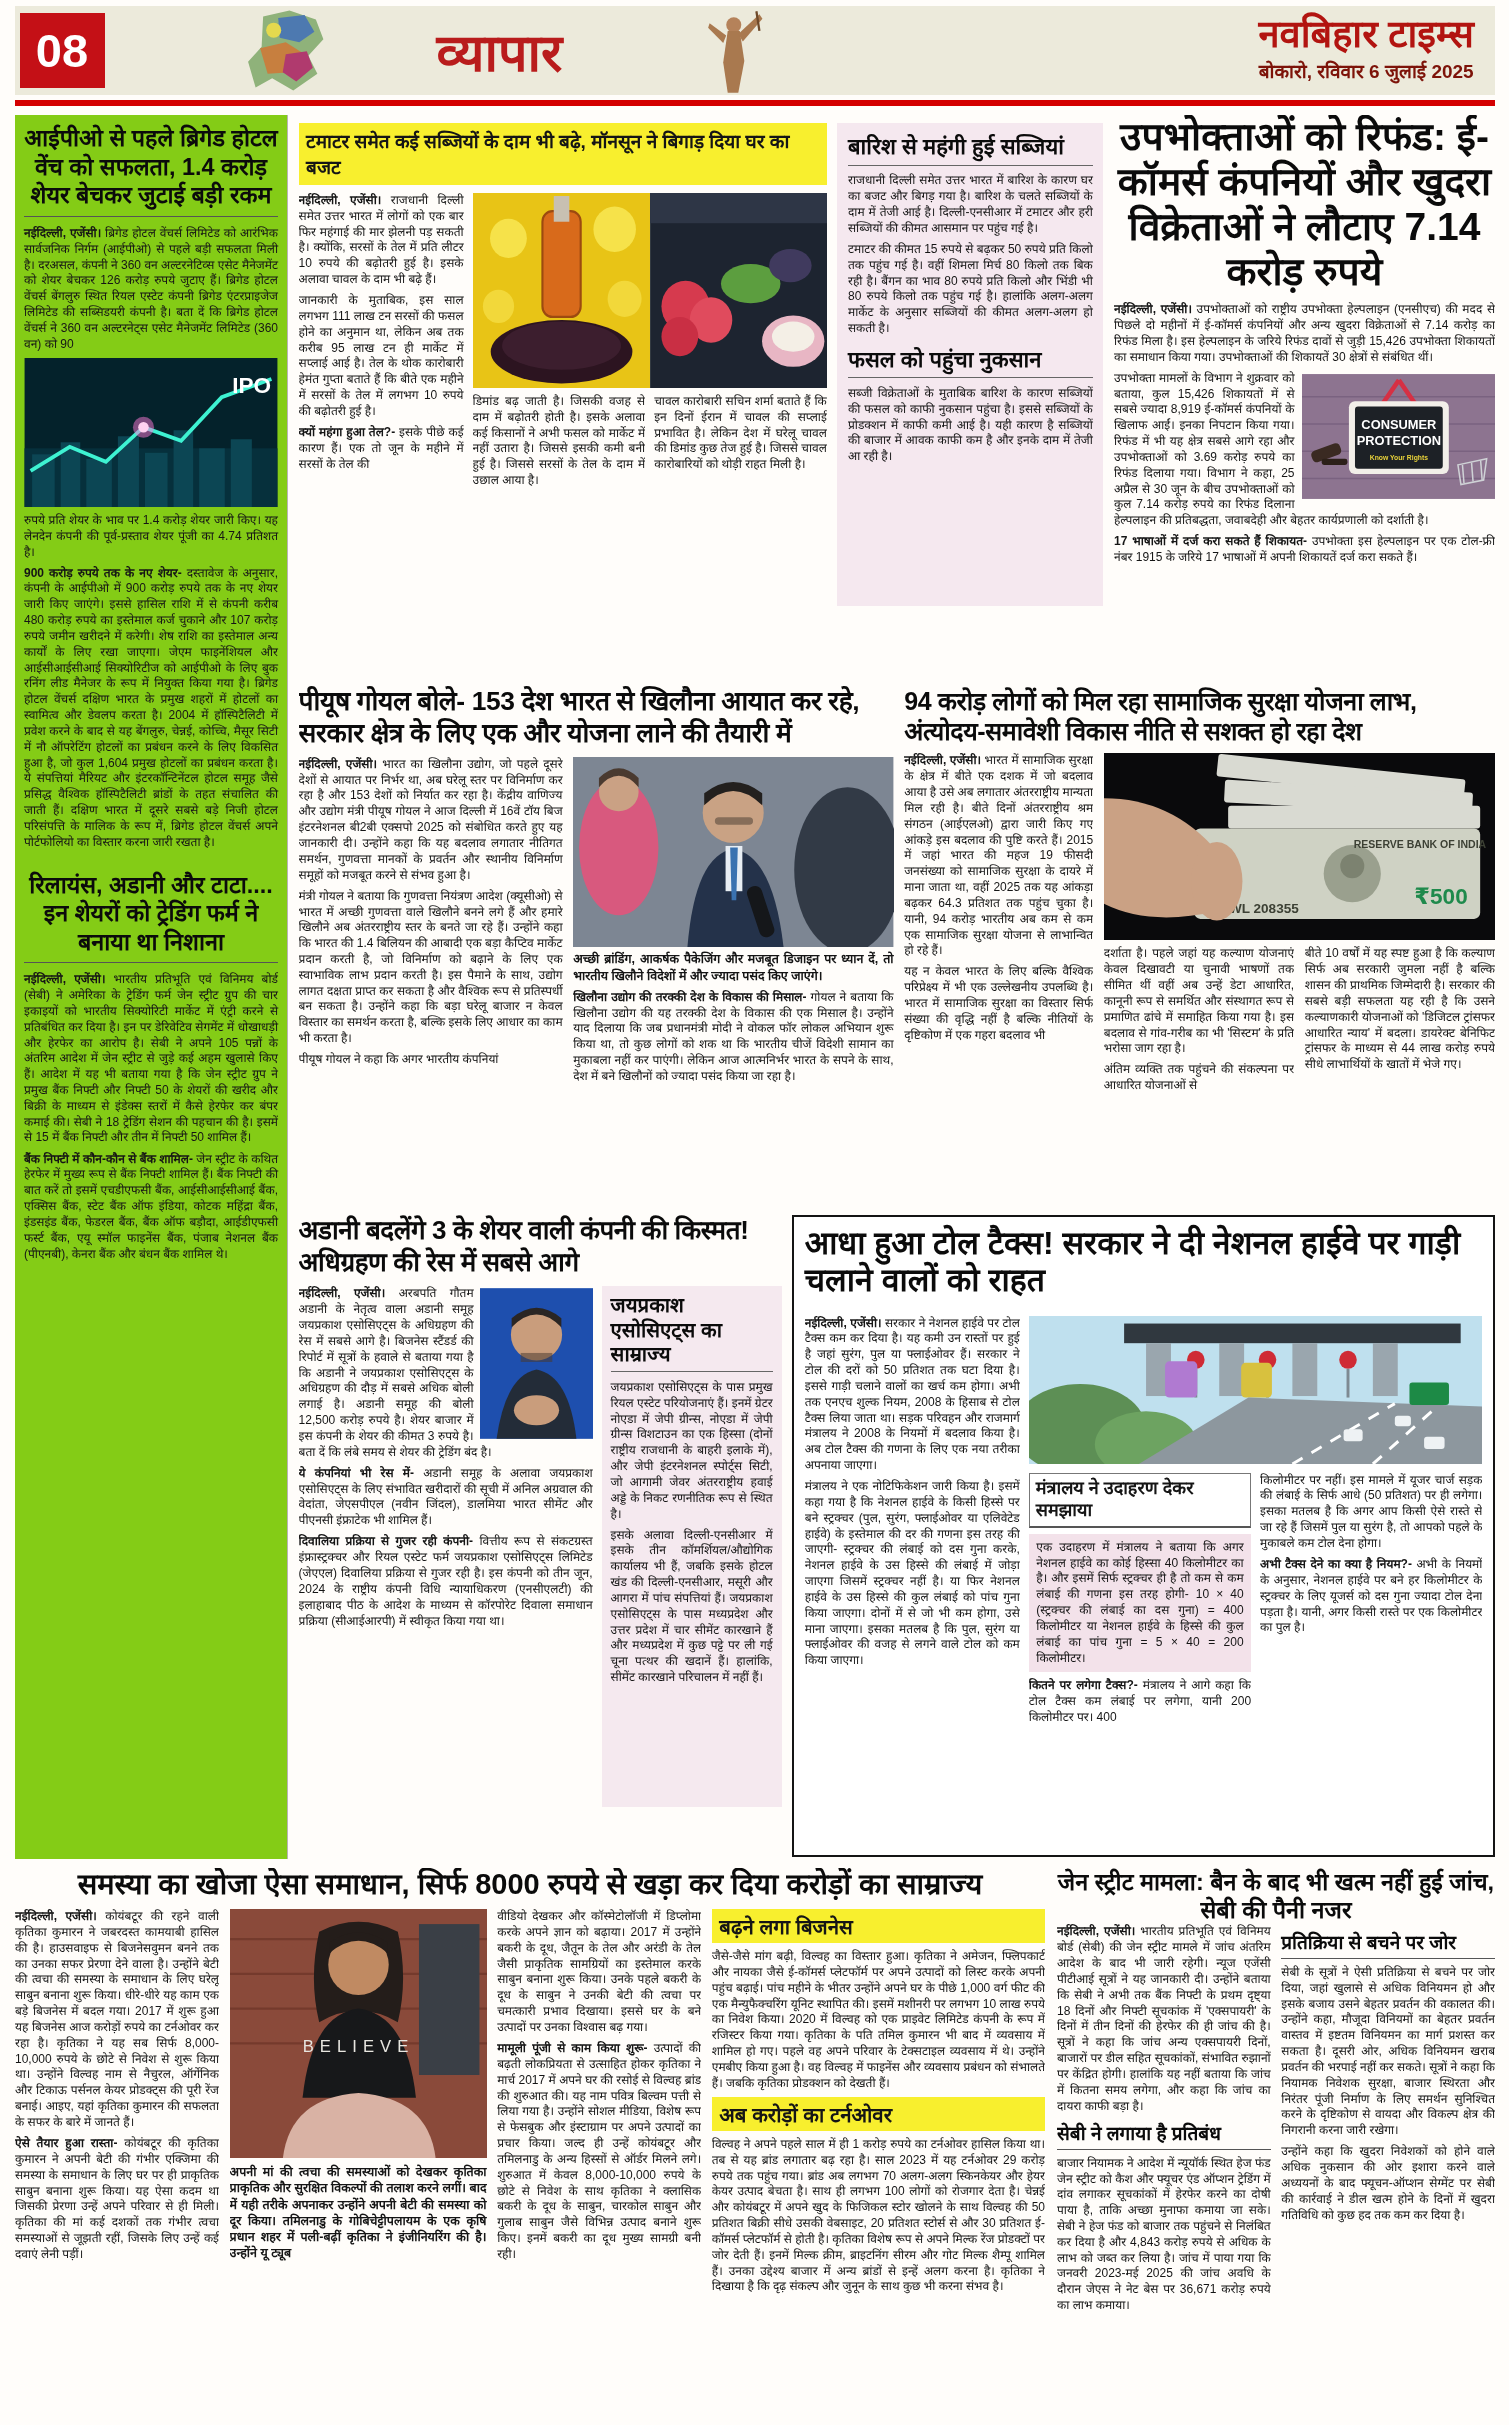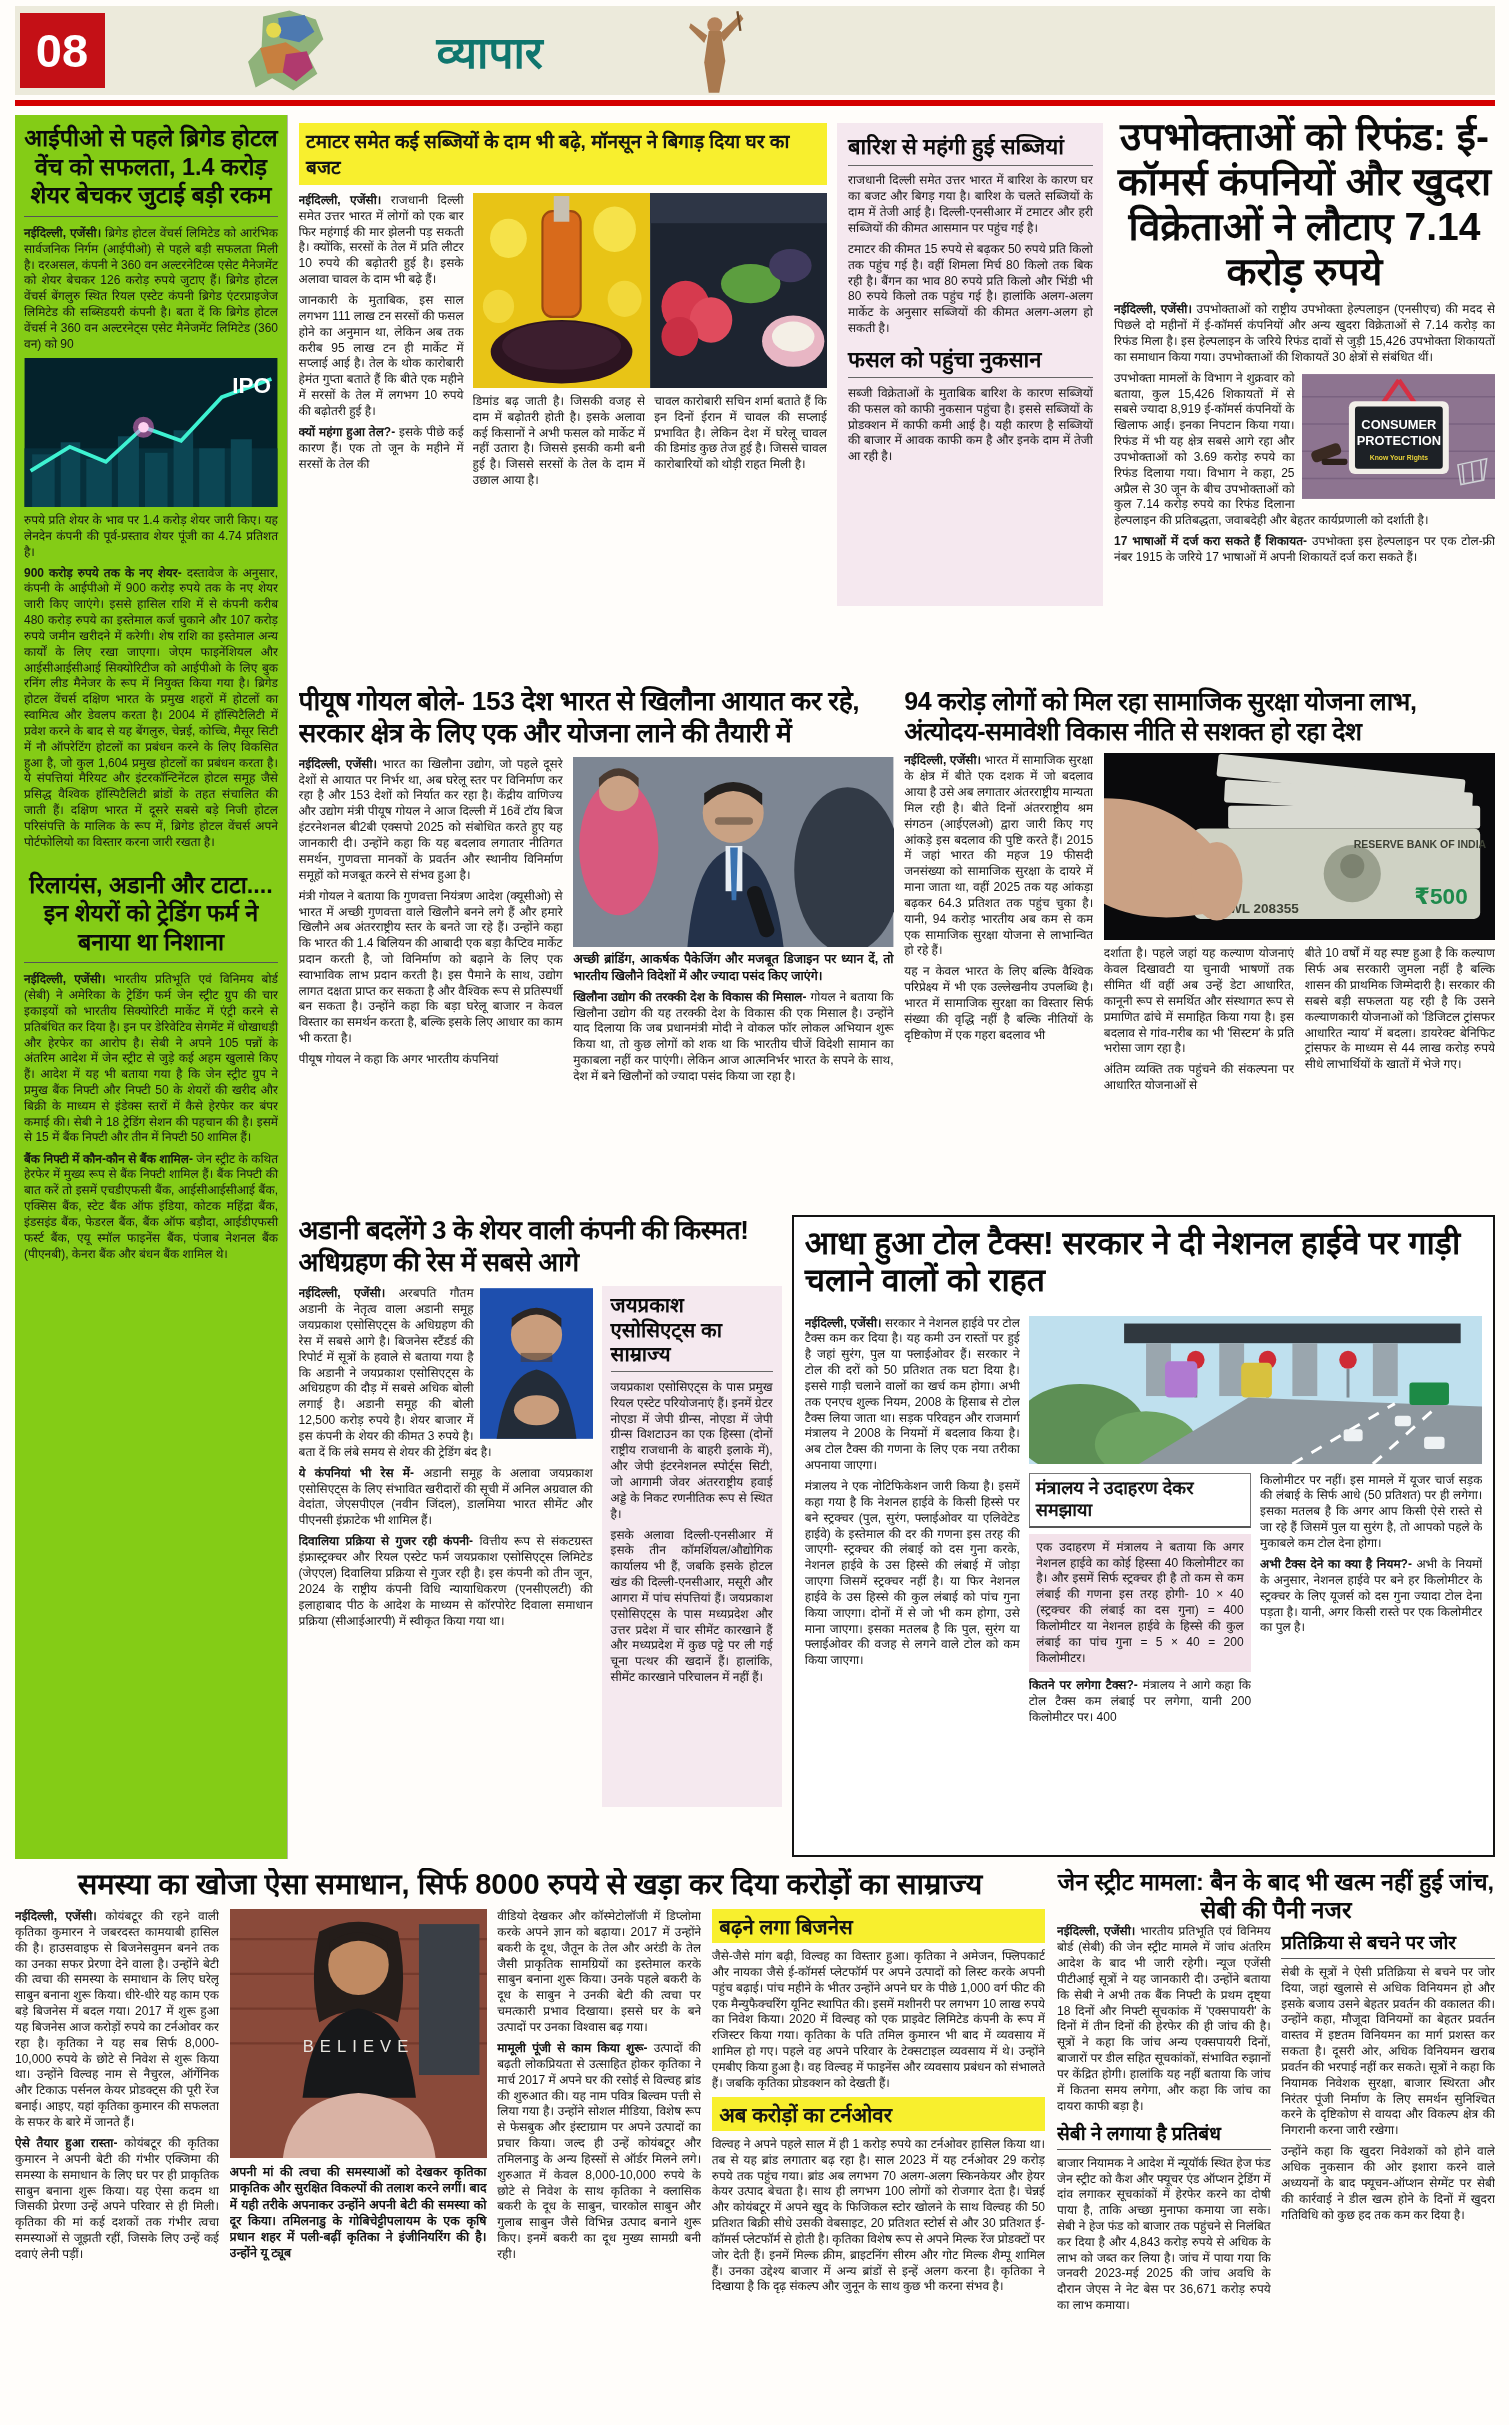--- a/index.html
+++ b/index.html
@@ -5,21 +5,21 @@
   *{box-sizing:border-box;margin:0;padding:0}
   html,body{background:#ffffff}
   .page{position:relative;width:1510px;height:2426px;margin:0 auto;overflow:hidden;
         background:#fffdfa;color:#151515;
         font-family:"Liberation Sans","DejaVu Sans",sans-serif}
   
   .mast{height:89px;margin:6px 15px 0;background:#eceadb;display:flex;align-items:center;position:relative}
   .pagenum{width:85px;height:75px;background:#c41016;color:#fff;font-size:47px;font-weight:bold;
            display:flex;align-items:center;justify-content:center;margin-left:4.5px}
   .mast-art{margin-left:128px}
-  .section-name{flex:0 0 auto;color:#0f766e;font-size:44px;font-weight:bold;margin-left:91px}
+  .section-name{flex:0 0 auto;color:#b91c1c;font-size:52px;font-weight:bold;margin-left:91px}
   .statue-art{margin-left:128px}
   .mast-right{position:absolute;right:21px;top:9px;text-align:center}
   .mast-title{color:#b21410;font-size:38px;font-weight:bold;line-height:1.05}
   .mast-date{color:#7d1309;font-size:19px;font-weight:bold;margin-top:3px}
   .red-rule{height:6.8px;background:#d40000;margin:4.5px 15px 0}
   
   h1,h2,h3,h4{color:#0b0b0b;font-weight:bold}
   .p{font-size:12px;line-height:1.32;text-align:justify;margin-bottom:5.3px}
   .p b{font-weight:bold}
   .clip{overflow:hidden}
@@ -116,20 +116,24 @@
       <circle cx="54" cy="28" r="10" fill="#e4d94e"></circle>
     </svg>
     <div class="section-name">व्यापार</div>
     <svg class="statue-art" width="83" height="85" viewBox="0 0 110 112">
       <circle cx="58" cy="22" r="10" fill="#b5825a"></circle>
       <path d="M50 30 L66 30 L72 70 L64 112 L50 112 L44 72 Z" fill="#a9794f"></path>
       <path d="M64 34 L92 8 L96 14 L70 44 Z" fill="#a9794f"></path>
       <path d="M48 36 L26 20 L24 26 L44 46 Z" fill="#a9794f"></path>
       <path d="M88 4 L92 30" stroke="#6f4a2a" stroke-width="3" fill="none"></path>
     </svg>
+    <div class="mast-right">
+      <div class="mast-title">नवबिहार टाइम्स</div>
+      <div class="mast-date">बोकारो, रविवार 6 जुलाई 2025</div>
+    </div>
   </header>
   <div class="red-rule"></div>
 
   <div class="content">
 
     <aside class="left-strip">
       <article>
         <h3>आईपीओ से पहले ब्रिगेड होटल वेंच को सफलता, 1.4 करोड़ शेयर बेचकर जुटाई बड़ी रकम</h3>
         <p class="p"><b>नईदिल्ली, एजेंसी।</b> <span>ब्रिगेड होटल वेंचर्स लिमिटेड को आरंभिक सार्वजनिक निर्गम (आईपीओ) से पहले बड़ी सफलता मिली है। दरअसल, कंपनी ने 360 वन अल्टरनेटिव्स एसेट मैनेजमेंट को शेयर बेचकर 126 करोड़ रुपये जुटाए हैं। ब्रिगेड होटल वेंचर्स बेंगलुरु स्थित रियल एस्टेट कंपनी ब्रिगेड एंटरप्राइजेज लिमिटेड की सब्सिडयरी कंपनी है। बता दें कि ब्रिगेड होटल वेंचर्स ने 360 वन अल्टरनेट्स एसेट मैनेजमेंट लिमिटेड (360 वन) को 90</span></p>
         <svg class="imgbox" width="254" height="149" viewBox="0 0 336 198" style="margin:3px 0 6px">

